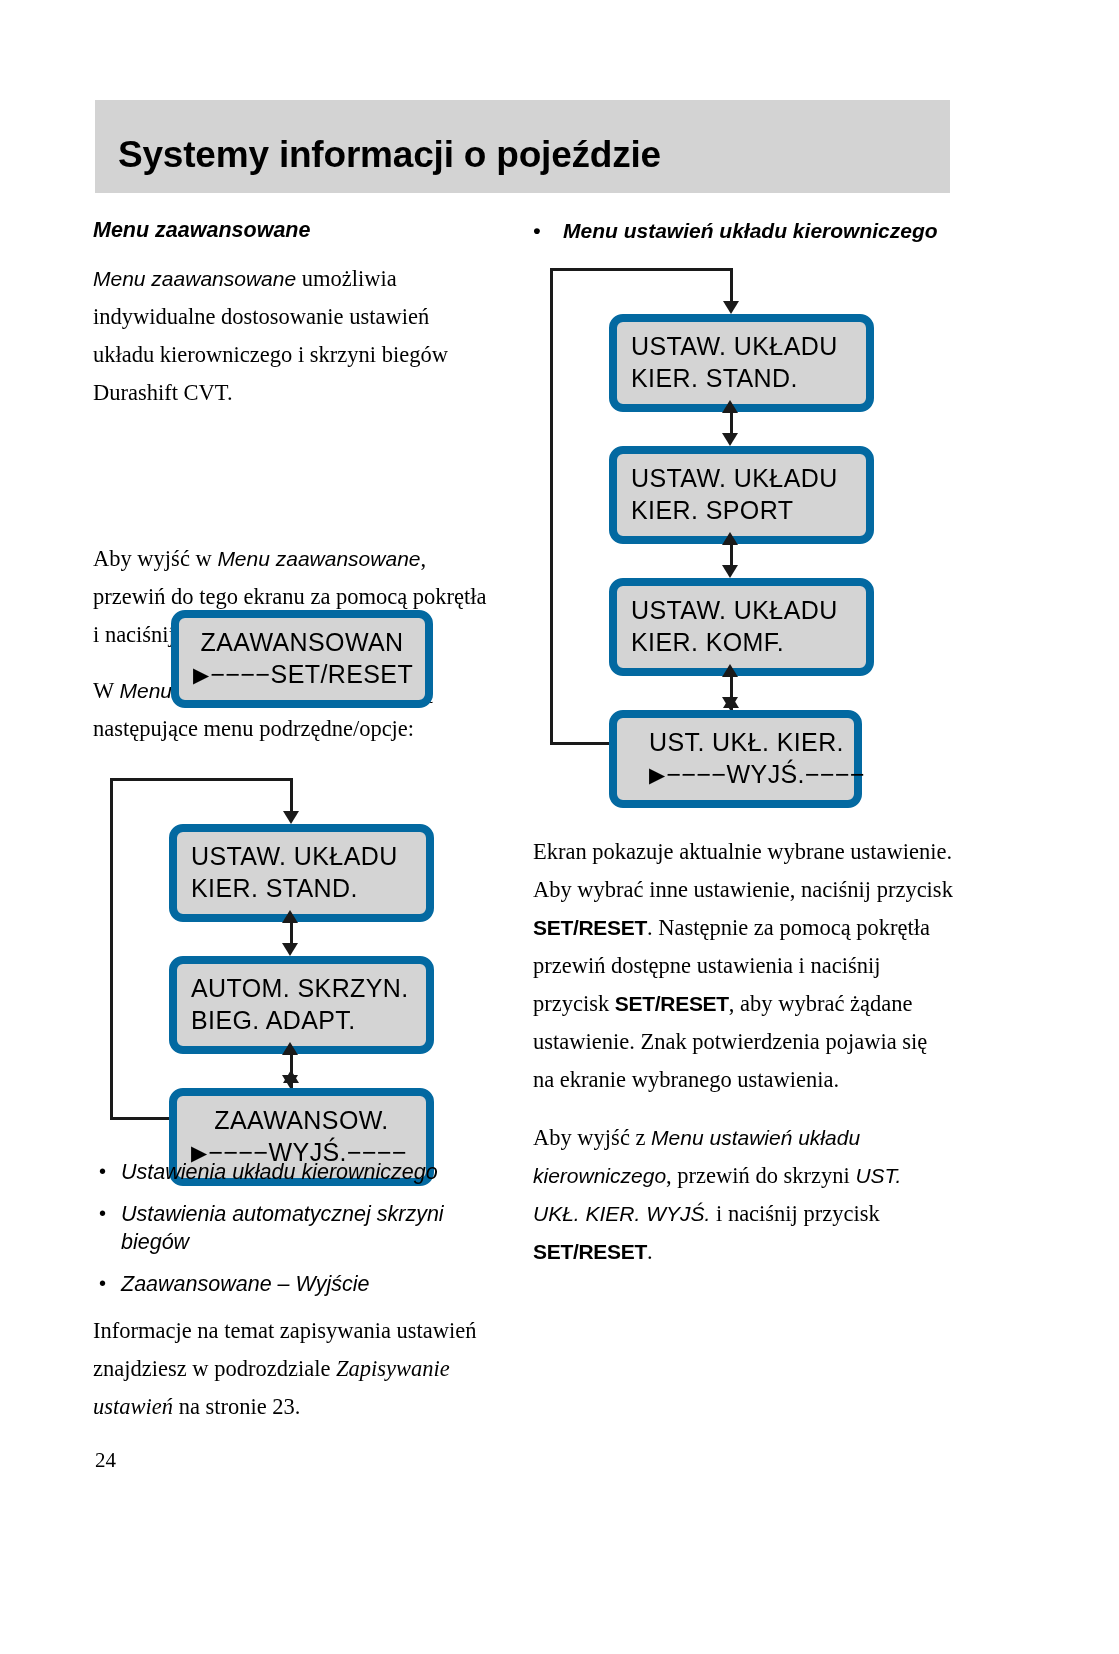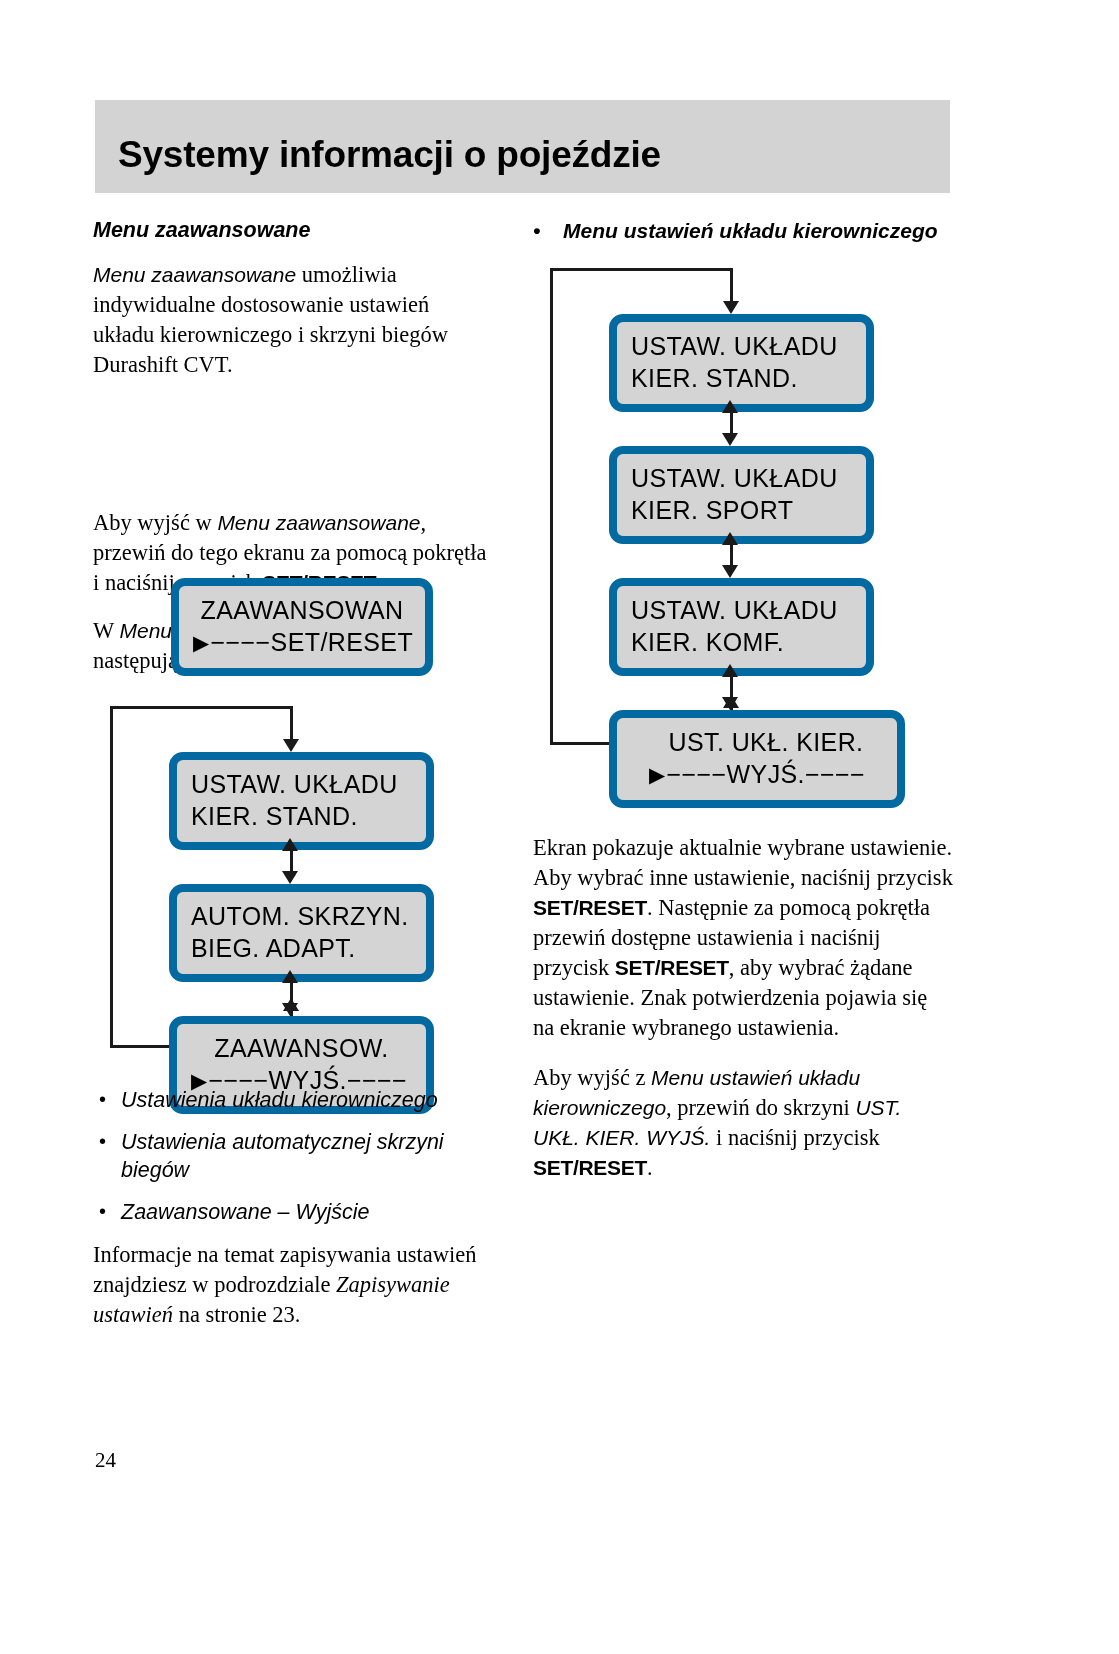--- a/index.html
+++ b/index.html
@@ -78,21 +78,21 @@
     padding-left: 0;
   }
   .bullet-head .bh-dot {
     display: inline-block;
     width: 30px;
   }
 
   p.body {
     font-family: "Liberation Serif", serif;
     font-size: 22.5px;
-    line-height: 30px;
+    line-height: 38px;
     margin: 0 0 20px 0;
     text-align: left;
   }
   p.body.tight { margin-bottom: 18px; }
 
   .i {
     font-family: "Liberation Sans", sans-serif;
     font-style: italic;
     font-size: 21px;
   }
@@ -327,21 +327,21 @@
       <div class="box lcd" style="left:76px; top:320px; width:265px;">
         <div class="line">USTAW. UKŁADU</div>
         <div class="line">KIER. KOMF.</div>
       </div>
       <div class="dbl" style="left:189px; top:406px; height:46px;">
         <div class="ah-up" style="left:0px; top:0px;"></div>
         <div class="stem" style="top:9px; height:28px;"></div>
         <div class="ah-down" style="left:0px; top:33px;"></div>
       </div>
 
-      <div class="box lcd" style="left:76px; top:452px; width:296px;padding-left:32px;">
+      <div class="box lcd" style="left:76px; top:452px; width:253px;padding-left:32px;">
         <div class="line center">UST. UKŁ. KIER.</div>
         <div class="line arrowrow">
           <span class="tri">▶</span>
             <span>−−−−</span>
             <span>WYJŚ.</span>
             <span>−−−−</span>
         </div>
       </div>
     </div>
 

